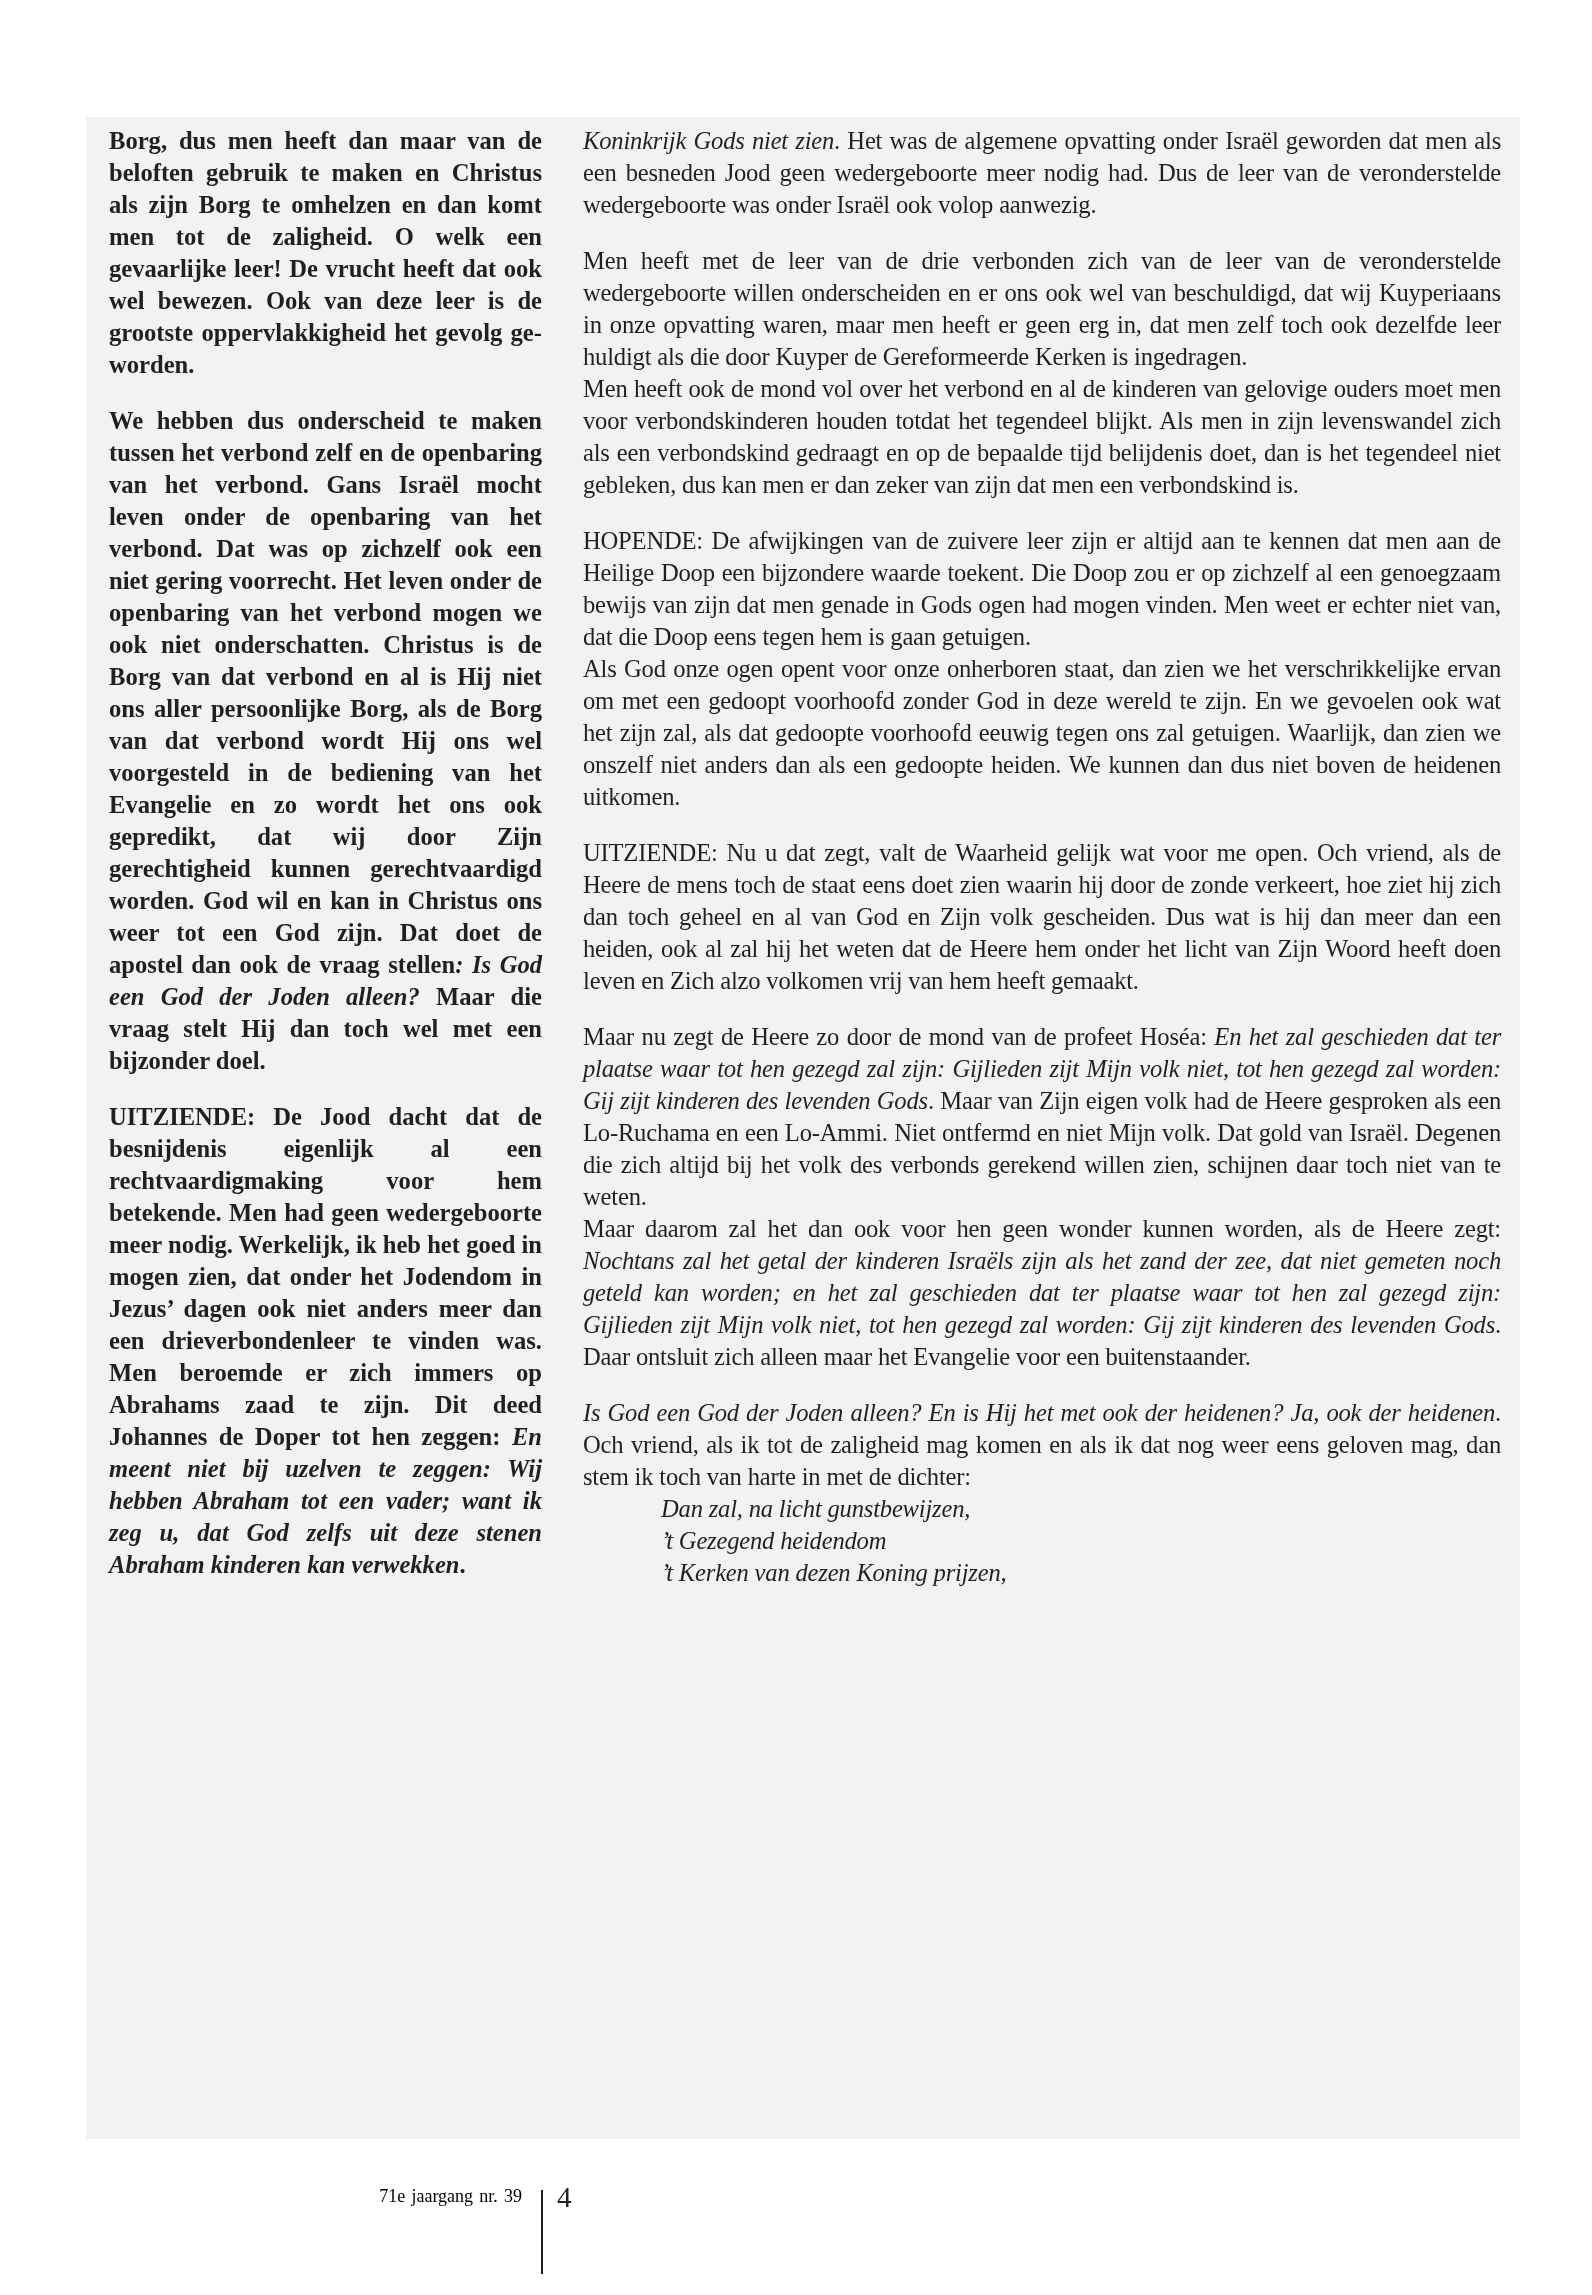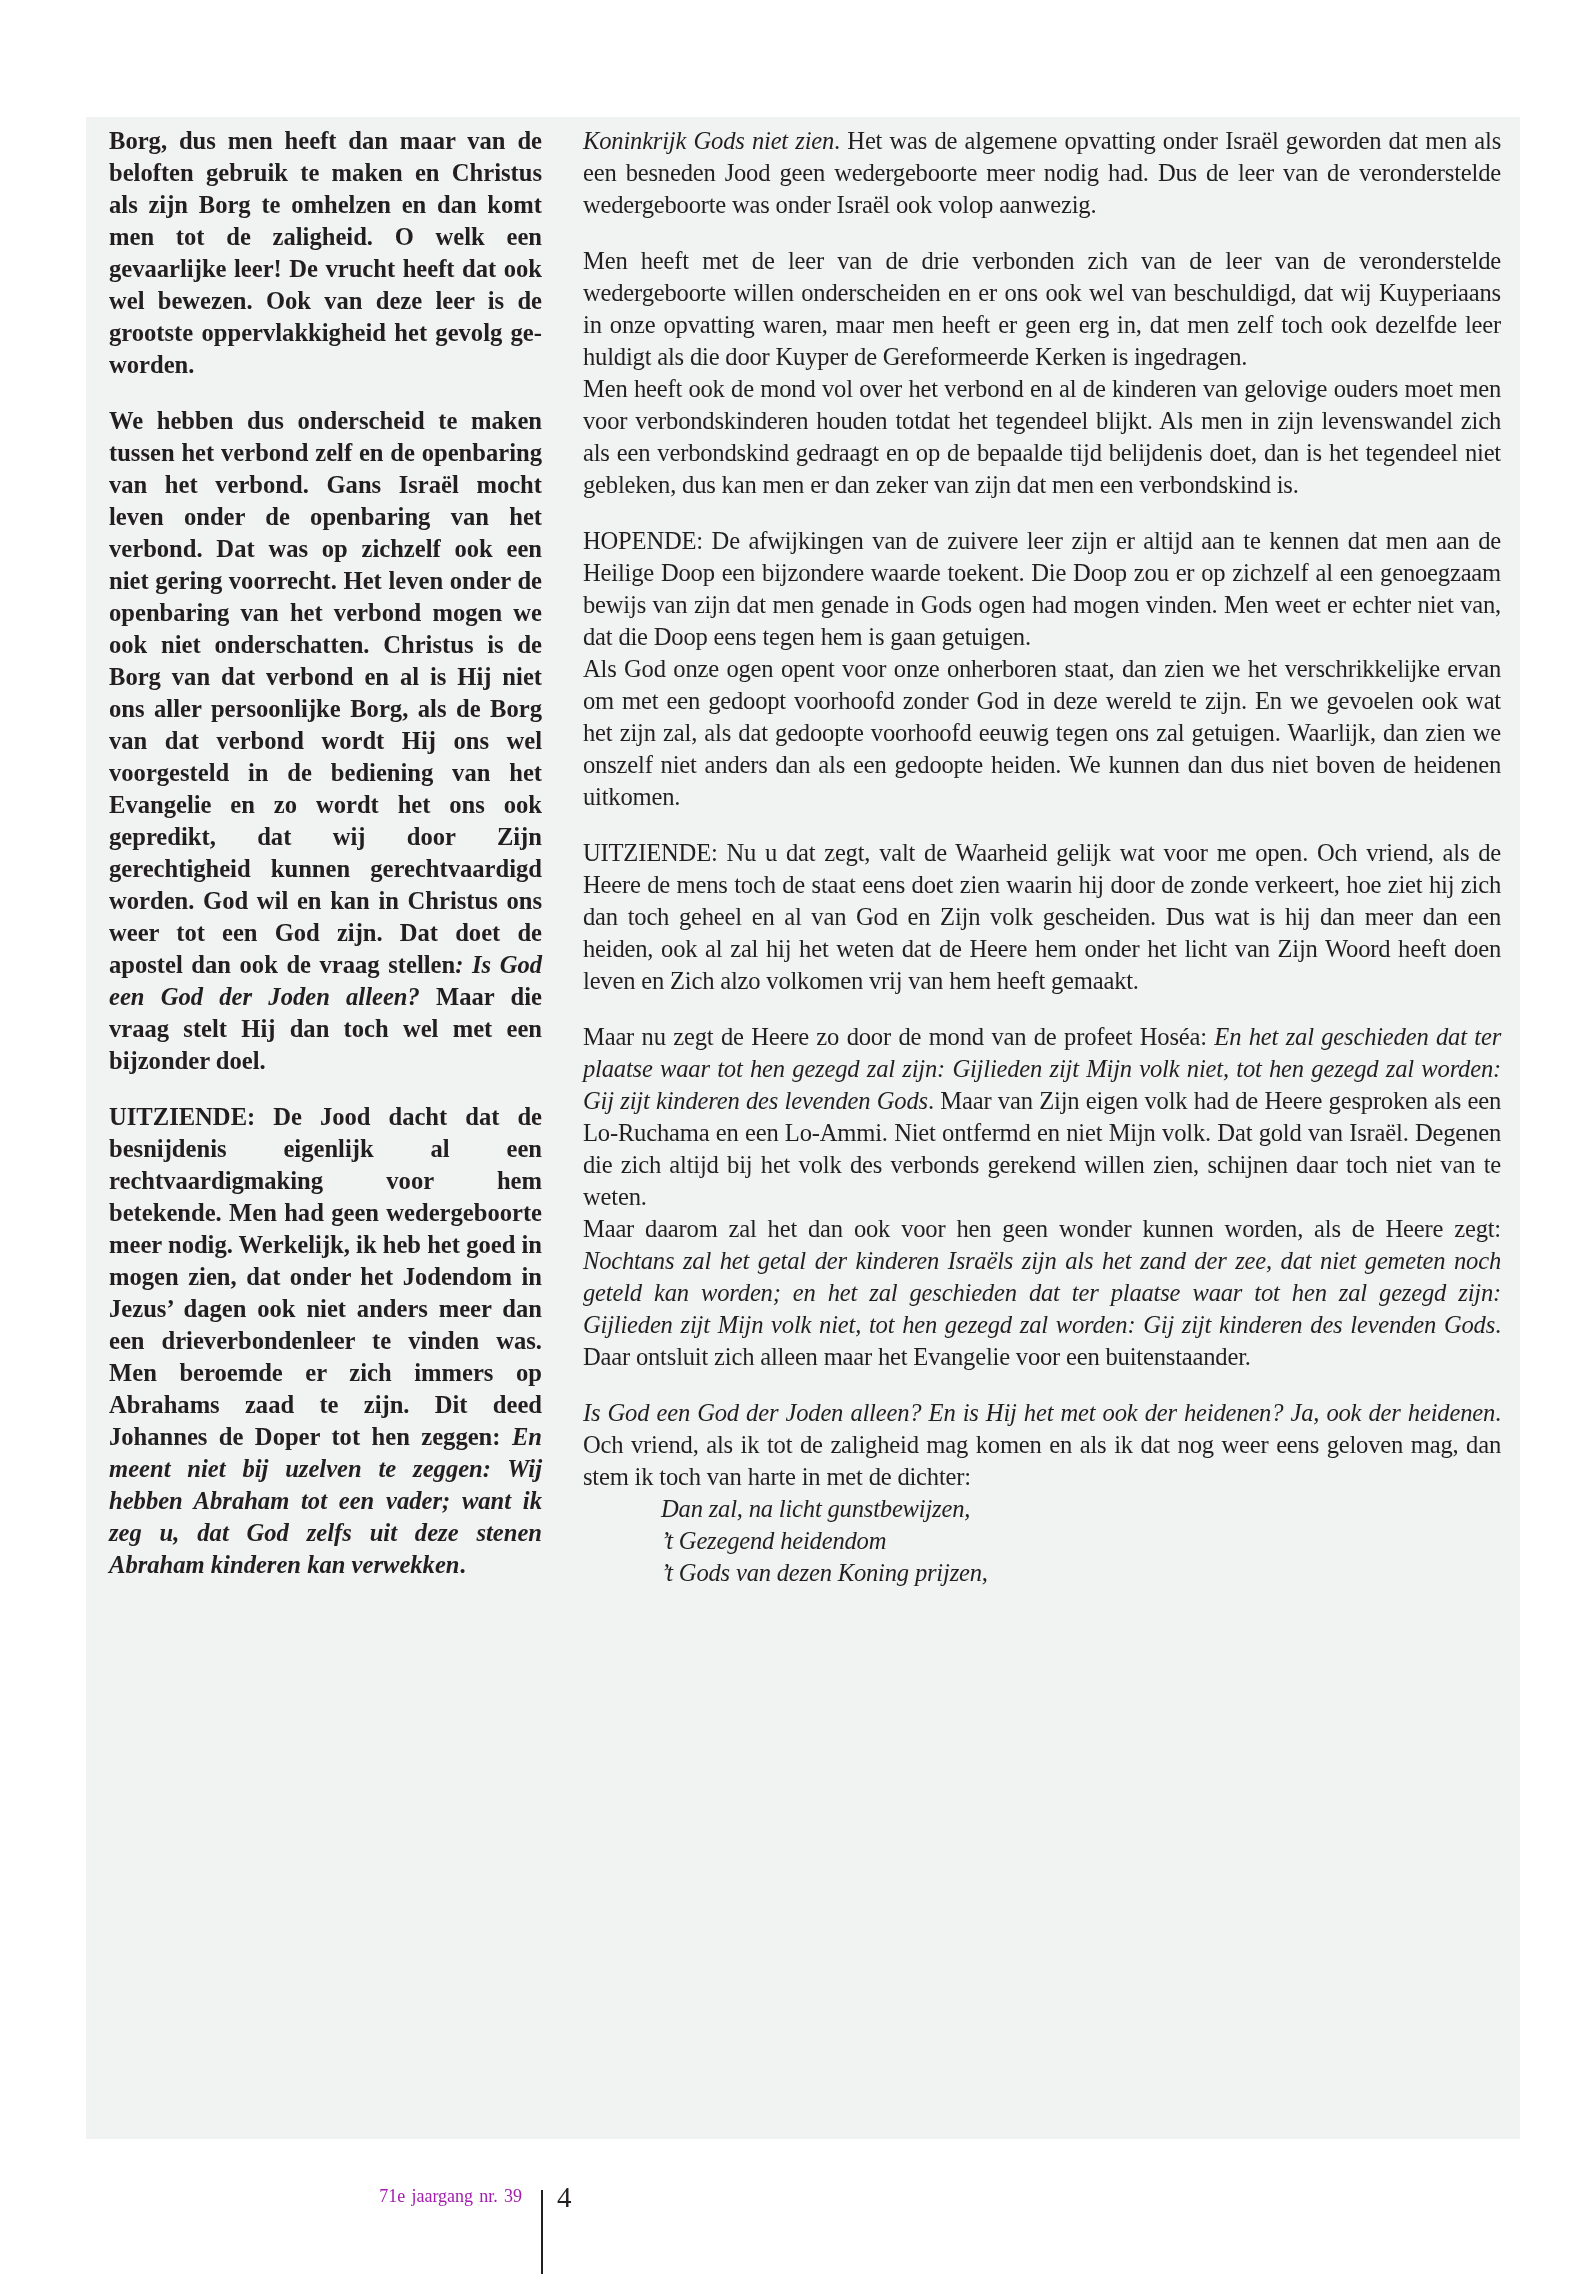--- a/index.html
+++ b/index.html
@@ -15,21 +15,21 @@
   }
   .col-left { left: 109px; width: 433px; text-align: justify; font-weight: bold; }
   .col-right { left: 583px; width: 918px; text-align: justify; letter-spacing: -0.2px; }
   .col p { margin: 0; }
   .col p.gap { margin-top: 24px; }
   .col em { font-style: italic; }
   .poem { margin: 0 0 0 78px; }
   .poem div { font-style: italic; text-align: left; }
   .footer-text {
     position: absolute; left: 311px; top: 2186px; width: 211px; text-align: right;
-    font-family: "Liberation Serif", "DejaVu Serif", serif; font-size: 18px; color: #a21caf;
+    font-family: "Liberation Serif", "DejaVu Serif", serif; font-size: 18px; color: #000000;
     word-spacing: 1.7px;
   }
   .footer-rule { position: absolute; left: 541px; top: 2190px; width: 1.7px; height: 84px; background: #231f20; }
   .footer-page {
     position: absolute; left: 557px; top: 2181px;
     font-family: "Liberation Serif", "DejaVu Serif", serif; font-size: 29px; color: #231f20;
   }
 </style>
 </head>
 <body>
@@ -48,20 +48,20 @@
   <p>Men heeft ook de mond vol over het verbond en al de kinderen van gelovige ouders moet men voor verbondskinderen houden totdat het tegendeel blijkt. Als men in zijn levenswandel zich als een verbondskind gedraagt en op de bepaalde tijd belijdenis doet, dan is het tegendeel niet gebleken, dus kan men er dan zeker van zijn dat men een verbondskind is.</p>
   <p class="gap">HOPENDE: De afwijkingen van de zuivere leer zijn er altijd aan te kennen dat men aan de Heilige Doop een bijzondere waarde toekent. Die Doop zou er op zichzelf al een genoegzaam bewijs van zijn dat men genade in Gods ogen had mogen vinden. Men weet er echter niet van, dat die Doop eens tegen hem is gaan getuigen.</p>
   <p>Als God onze ogen opent voor onze onherboren staat, dan zien we het ver­schrikkelijke ervan om met een gedoopt voorhoofd zonder God in deze wereld te zijn. En we gevoelen ook wat het zijn zal, als dat gedoopte voor­hoofd eeuwig tegen ons zal getuigen. Waarlijk, dan zien we onszelf niet anders dan als een gedoopte heiden. We kunnen dan dus niet boven de heidenen uitkomen.</p>
   <p class="gap">UITZIENDE: Nu u dat zegt, valt de Waarheid gelijk wat voor me open. Och vriend, als de Heere de mens toch de staat eens doet zien waarin hij door de zonde verkeert, hoe ziet hij zich dan toch geheel en al van God en Zijn volk gescheiden. Dus wat is hij dan meer dan een heiden, ook al zal hij het weten dat de Heere hem onder het licht van Zijn Woord heeft doen leven en Zich alzo volkomen vrij van hem heeft gemaakt.</p>
   <p class="gap"><span>Maar nu zegt de Heere zo door de mond van de profeet Hoséa: </span><em>En het zal geschieden dat ter plaatse waar tot hen gezegd zal zijn: Gijlieden zijt Mijn volk niet, tot hen gezegd zal worden: Gij zijt kinderen des levenden Gods</em><span>. Maar van Zijn eigen volk had de Heere gesproken als een Lo-Ruchama en een Lo-Ammi. Niet ontfermd en niet Mijn volk. Dat gold van Israël. Degenen die zich altijd bij het volk des verbonds gerekend willen zien, schijnen daar toch niet van te weten.</span></p>
   <p><span>Maar daarom zal het dan ook voor hen geen wonder kunnen worden, als de Heere zegt: </span><em>Nochtans zal het getal der kinderen Israëls zijn als het zand der zee, dat niet gemeten noch geteld kan worden; en het zal geschieden dat ter plaatse waar tot hen zal gezegd zijn: Gijlieden zijt Mijn volk niet, tot hen gezegd zal worden: Gij zijt kinderen des levenden Gods</em><span>. Daar ontsluit zich alleen maar het Evangelie voor een buitenstaander.</span></p>
   <p class="gap"><em>Is God een God der Joden alleen? En is Hij het met ook der heidenen? Ja, ook der heidenen</em><span>. Och vriend, als ik tot de zaligheid mag komen en als ik dat nog weer eens geloven mag, dan stem ik toch van harte in met de dichter:</span></p>
   <div class="poem">
     <div>Dan zal, na licht gunstbewijzen,</div>
     <div>’t Gezegend heidendom</div>
-    <div>’t Gods van dezen Koning prijzen,</div>
+    <div>’t Kerken van dezen Koning prijzen,</div>
   </div>
 </div>
 
 <div class="footer-text">71e jaargang  nr. 39</div>
 <div class="footer-rule"></div>
 <div class="footer-page">4</div>
 
 
 </body></html>

